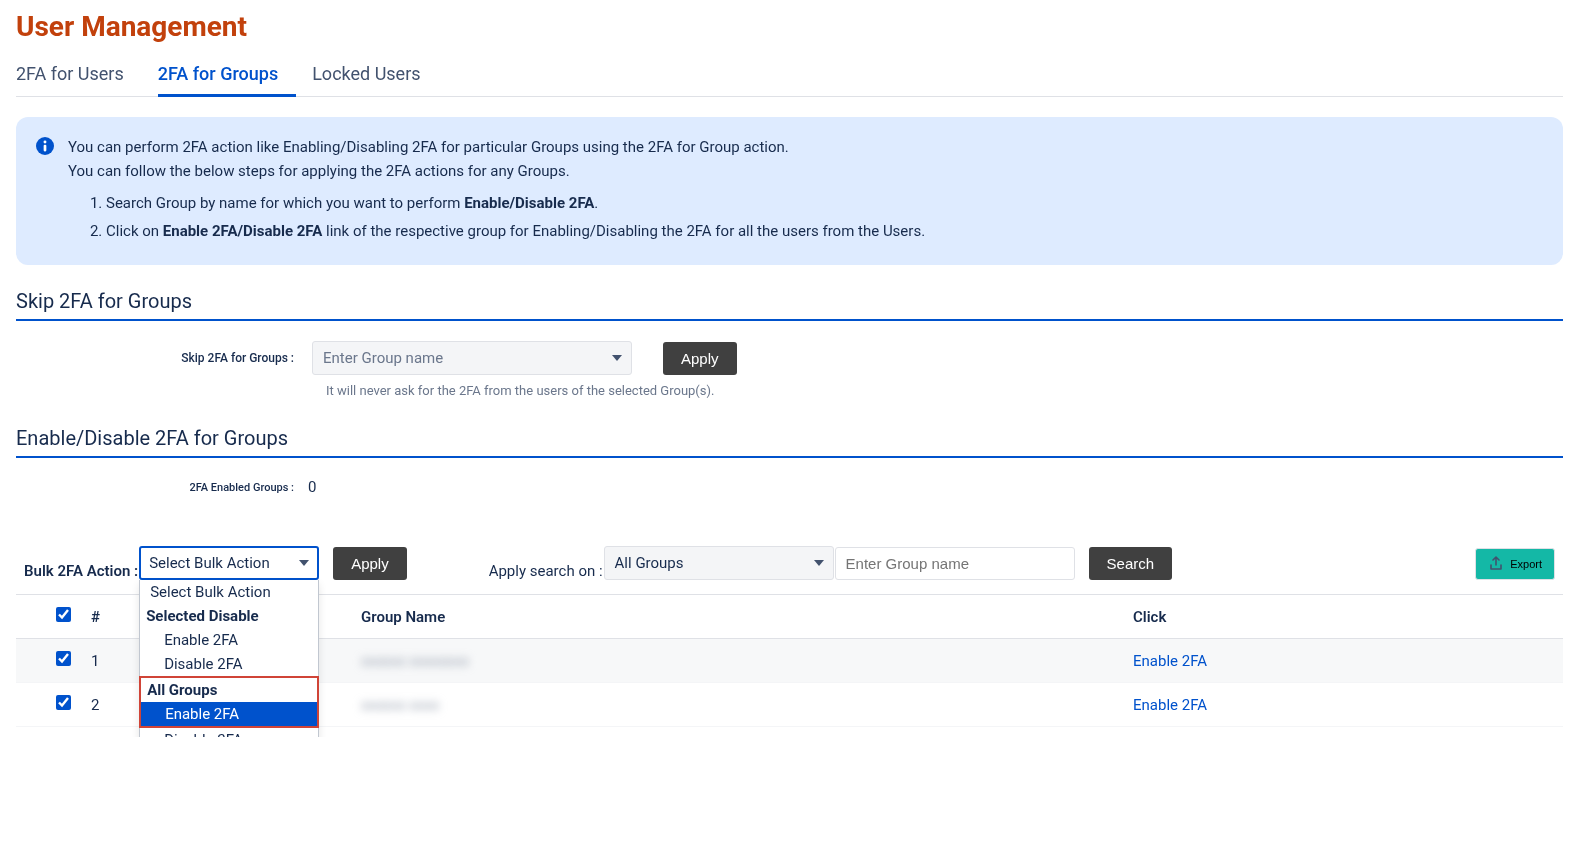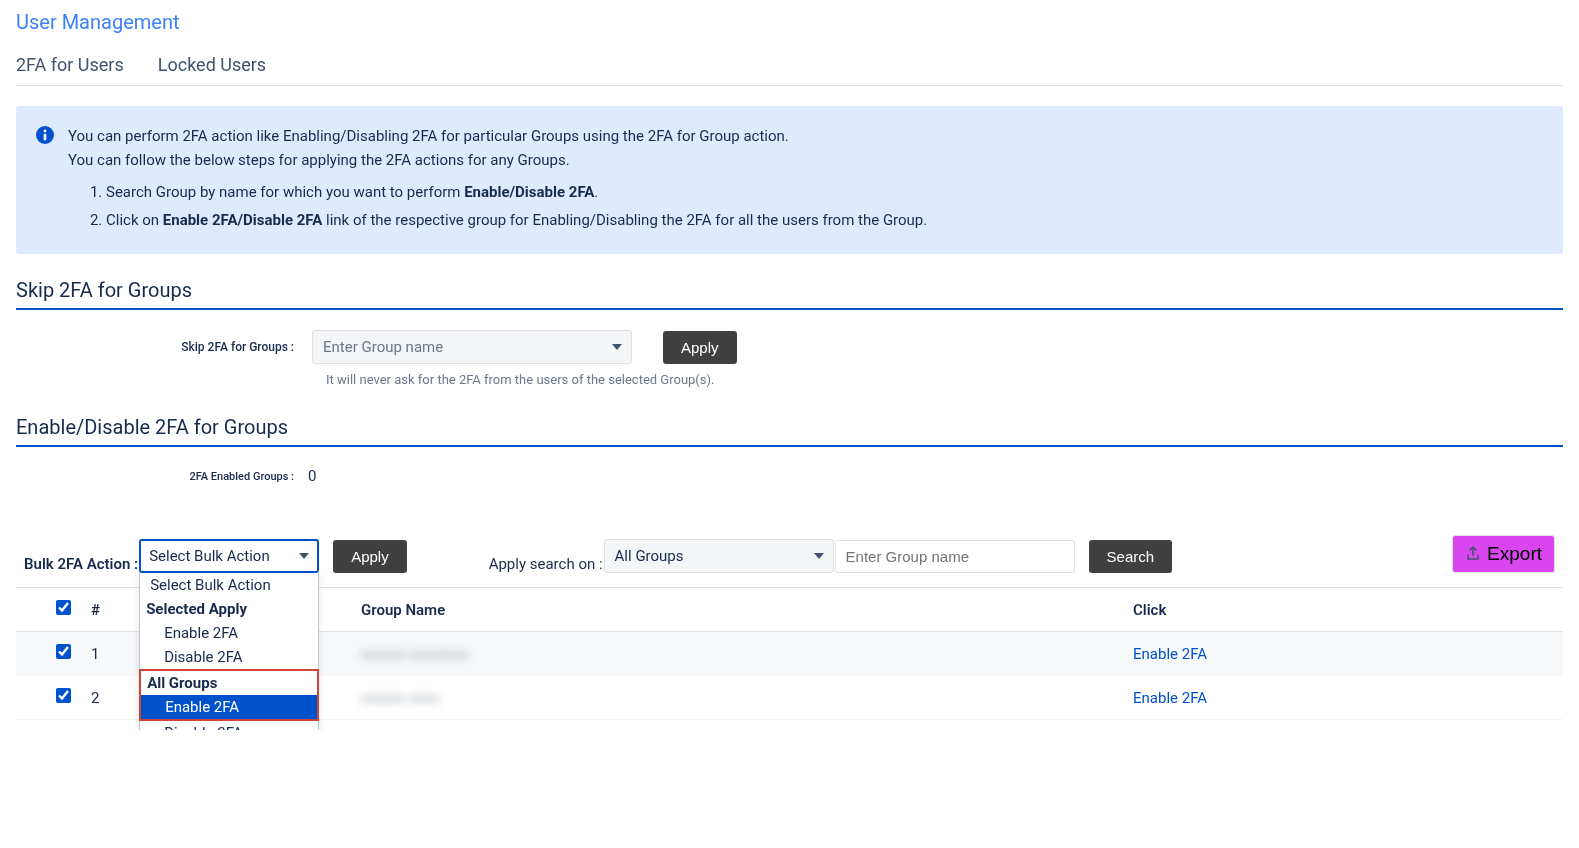--- a/index.html
+++ b/index.html
@@ -1,21 +1,21 @@
 <!DOCTYPE html>
 <html><head>
 <meta charset="utf-8">
 <style>
 * { box-sizing: border-box; margin: 0; padding: 0; }
 body { font-family: -apple-system, BlinkMacSystemFont, "Segoe UI", Roboto, Arial, sans-serif; color: #172b4d; padding: 10px 16px; background: #fff; }
-h1 { font-size: 20px; font-weight: 400; margin-bottom: 14px; color: #3b82f6; }
+h1 { font-size: 28px; font-weight: 700; margin-bottom: 14px; color: #c2410c; }
 .tabs { display: flex; gap: 4px; border-bottom: 1px solid #dfe1e6; margin-bottom: 20px; }
 .tab { padding: 6px 18px 10px 0; margin-right: 12px; font-size: 18px; color: #42526e; cursor: pointer; }
 .tab.active { color: #0052cc; border-bottom: 3px solid #0052cc; margin-bottom: -1px; font-weight: 500; }
-.info-box { background: #deebff; border-radius: 3px; padding: 18px 20px; display: flex; gap: 14px; margin-bottom: 24px; }
+.info-box { background: #deebff; border-radius: 12px; padding: 18px 20px; display: flex; gap: 14px; margin-bottom: 24px; }
 .info-icon { width: 18px; height: 18px; flex-shrink: 0; margin-top: 2px; }
 .info-text { font-size: 15px; color: #172b4d; line-height: 1.6; }
 .info-text ol { margin-top: 8px; margin-left: 38px; }
 .info-text li { margin-bottom: 4px; }
 h2 { font-size: 20px; font-weight: 400; margin-bottom: 6px; color: #172b4d; }
 .section-underline { border-bottom: 2px solid #0052cc; margin-bottom: 20px; }
 .form-row { display: flex; align-items: center; gap: 18px; margin-bottom: 8px; padding-left: 118px; }
 .form-label { font-size: 12px; color: #172b4d; font-weight: 500; text-align: right; width: 160px; }
 .form-select { background: #f4f5f7; border: 1px solid #dfe1e6; border-radius: 3px; padding: 7px 28px 7px 10px; font-size: 15px; color: #6b778c; width: 320px; appearance: none; position: relative; }
 .select-wrap { position: relative; display: inline-block; }
@@ -24,21 +24,21 @@
 .hint { font-size: 13px; color: #6b778c; padding-left: 310px; margin-bottom: 28px; }
 .stat-row { display: flex; align-items: center; gap: 14px; padding-left: 118px; margin-bottom: 50px; }
 .stat-label { font-size: 11px; font-weight: 500; width: 160px; text-align: right; }
 .stat-value { font-size: 15px; }
 .action-bar { display: flex; align-items: flex-end; gap: 1px; margin-bottom: 0; padding: 0 8px; position: relative; }
 .action-bar .lbl { font-size: 15px; font-weight: 600; }
 .bulk-select { background: #fff; border: 2px solid #0052cc; border-radius: 3px; padding: 6px 28px 6px 8px; font-size: 15px; width: 180px; }
 .search-select { background: #f4f5f7; border: 1px solid #dfe1e6; border-radius: 3px; padding: 7px 28px 7px 10px; font-size: 15px; width: 230px; }
 .search-input { background: #fff; border: 1px solid #dfe1e6; border-radius: 3px; padding: 7px 10px; font-size: 15px; width: 240px; }
 .spacer { flex: 1; }
-.export-btn { background: #d946ef; border: 1px solid #dfe1e6; border-radius: 3px; padding: 7px 12px; font-size: 19px; display: flex; align-items: center; gap: 6px; cursor: pointer; }
+.export-btn { background: #14b8a6; border: 1px solid #dfe1e6; border-radius: 3px; padding: 7px 12px; font-size: 11px; display: flex; align-items: center; gap: 6px; cursor: pointer; }
 table { width: 100%; border-collapse: collapse; margin-top: 14px; }
 th { text-align: left; font-size: 15px; font-weight: 600; padding: 12px 10px; border-bottom: 1px solid #dfe1e6; border-top: 1px solid #dfe1e6; color: #172b4d; }
 td { padding: 12px 10px; font-size: 15px; border-bottom: 1px solid #f4f5f7; }
 tbody tr:nth-child(odd) td { background: #f7f8f9; }
 td.link { color: #0052cc; }
 .chk { width: 15px; height: 15px; accent-color: #0052cc; }
 .blur { filter: blur(4px); color: #97a0af; user-select: none; }
 .dropdown { position: absolute; top: 34px; left: 0; width: 180px; background: #fff; border: 1px solid #c1c7d0; border-top: none; box-shadow: 0 4px 8px rgba(0,0,0,.1); z-index: 10; font-size: 15px; }
 .dropdown .opt { padding: 3px 10px; cursor: pointer; }
 .dropdown .optgroup { padding: 3px 6px; font-weight: 700; }
@@ -52,35 +52,36 @@
 th:nth-child(3), td:nth-child(3) { width: auto; }
 th:nth-child(4), td:nth-child(4) { width: 440px; }
 </style>
 </head>
 <body>
 
 <h1>User Management</h1>
 
 <div class="tabs">
   <div class="tab">2FA for Users</div>
+  <div class="tab active">2FA for Groups</div>
   <div class="tab">Locked Users</div>
 </div>
 
 <div class="info-box">
   <svg class="info-icon" viewBox="0 0 16 16">
       <circle cx="8" cy="8" r="8" fill="#0052cc"></circle>
       <circle cx="8" cy="4.5" r="1.3" fill="#fff"></circle>
       <rect x="6.8" y="6.8" width="2.4" height="6" rx="1" fill="#fff"></rect>
     </svg>
   <div class="info-text">
     <div>You can perform 2FA action like Enabling/Disabling 2FA for particular Groups using the 2FA for Group action.</div>
     <div>You can follow the below steps for applying the 2FA actions for any Groups.</div>
     <ol>
       <li><span>Search Group by name for which you want to perform </span><strong>Enable/Disable 2FA</strong><span>.</span></li>
-      <li><span>Click on </span><strong>Enable 2FA/Disable 2FA</strong><span> link of the respective group for Enabling/Disabling the 2FA for all the users from the Group.</span></li>
+      <li><span>Click on </span><strong>Enable 2FA/Disable 2FA</strong><span> link of the respective group for Enabling/Disabling the 2FA for all the users from the Users.</span></li>
     </ol>
   </div>
 </div>
 
 <h2>Skip 2FA for Groups</h2>
 <div class="section-underline"></div>
 
 <div class="form-row">
   <div class="form-label">Skip 2FA for Groups :</div>
   <div class="select-wrap">
@@ -97,21 +98,21 @@
   <div class="stat-label">2FA Enabled Groups :</div>
   <div class="stat-value">0</div>
 </div>
 
 <div class="action-bar">
   <span class="lbl">Bulk 2FA Action :</span>
   <div class="bulk-wrap">
     <div class="bulk-select">Select Bulk Action</div>
     <div class="dropdown">
       <div class="opt">Select Bulk Action</div>
-      <div class="optgroup">Selected Apply</div>
+      <div class="optgroup">Selected Disable</div>
       <div class="opt indent">Enable 2FA</div>
       <div class="opt indent">Disable 2FA</div>
       <div class="boxed">
         <div class="optgroup">All Groups</div>
         <div class="opt indent highlight">Enable 2FA</div>
       </div>
       <div class="opt indent">Disable 2FA</div>
     </div>
   </div>
   <button class="btn-primary">Apply</button>

